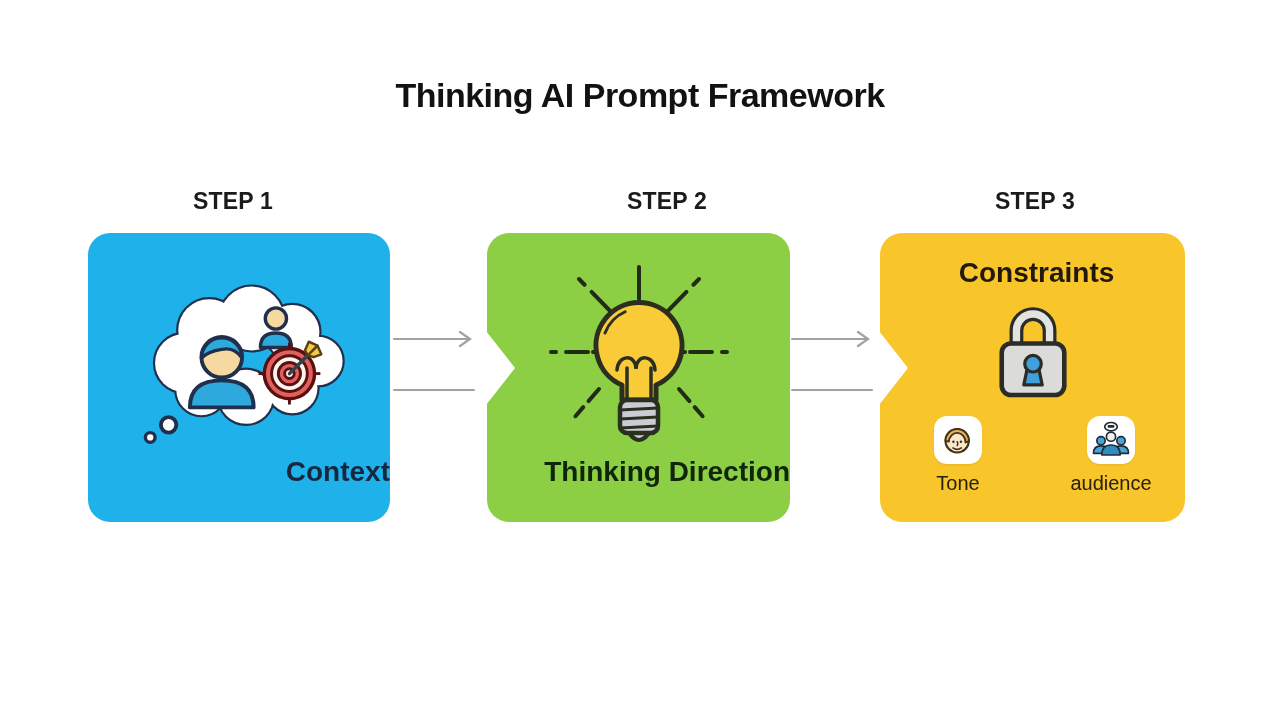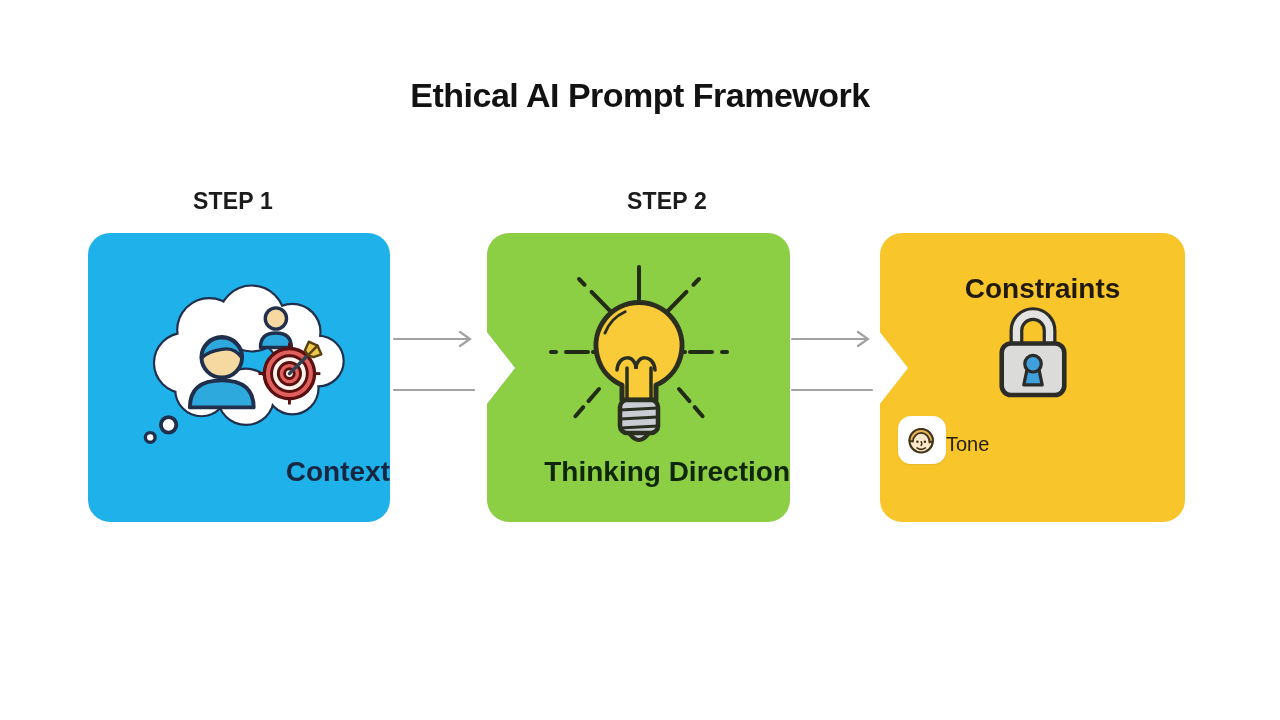--- a/index.html
+++ b/index.html
@@ -28,54 +28,55 @@
     border-top:37px solid transparent;border-bottom:37px solid transparent;
     border-left:29px solid #ffffff;
   }
   .card-caption{
     position:absolute;bottom:34px;left:0;width:100%;text-align:right;
     font-size:28px;font-weight:700;
   }
   .card1 .card-caption{color:#16273f;}
   .card2 .card-caption{color:#10260a;}
   .card3-title{
-    position:absolute;top:24px;left:10px;width:100%;text-align:center;
-    font-size:28px;font-weight:700;color:#211a0b;margin-top:16px;
+    position:absolute;top:24px;left:4px;width:100%;text-align:center;
+    font-size:28px;font-weight:700;color:#211a0b;
   }
   .cloud-svg{position:absolute;left:40px;top:38px;}
   .bulb-svg{position:absolute;left:52px;top:24px;}
   .lock-svg{position:absolute;left:50%;top:64px;transform:translateX(-50%);}
   .connector{position:absolute;top:331px;}
   .conn1{left:392px}
   .conn2{left:790px}
   .tile-col{
     position:absolute;top:183px;width:120px;transform:translateX(-50%);
-    display:flex;align-items:center;
+    display:flex;flex-direction:column;align-items:center;
   }
   .tile-col.c1{left:78px}
   .tile-col.c2{left:155px}
   .tile-col.c3{left:231px}
   .tile{
     width:48px;height:48px;background:#ffffff;border-radius:13px;
     display:flex;align-items:center;justify-content:center;
     box-shadow:0 1px 2px rgba(0,0,0,0.08);
   }
   .tile-label{
     margin-top:8px;font-size:20px;font-weight:500;color:#26200e;white-space:nowrap;
   }
 </style>
 </head>
 <body>
 
 <div class="canvas">
 
-  <div class="title">Ethical AI Prompt Framework</div>
+  <div class="title">Thinking AI Prompt Framework</div>
 
   <div class="step-label s1">STEP 1</div>
   <div class="step-label s2">STEP 2</div>
+  <div class="step-label s3">STEP 3</div>
 
   <div class="card card1">
     <svg class="cloud-svg" width="232" height="182" viewBox="0 0 240 182">
       <g stroke="#20304c" stroke-width="4.5" fill="#ffffff">
         <circle cx="58" cy="92" r="30"></circle>
           <circle cx="84" cy="58" r="32"></circle>
         <circle cx="128" cy="46" r="33"></circle>
           <circle cx="170" cy="60" r="28"></circle>
         <circle cx="197" cy="90" r="25"></circle>
           <circle cx="170" cy="118" r="26"></circle>
@@ -168,20 +169,35 @@
           <circle cx="18.5" cy="26" r="1.5" fill="#413318"></circle>
           <circle cx="27.5" cy="26" r="1.5" fill="#413318"></circle>
           <path d="M 23,26 q 1.5,3 0,4.5" stroke="#413318" stroke-width="1.8" fill="none" stroke-linecap="round"></path>
           <path d="M 18,33.5 Q 23,37 28,33.5" stroke="#413318" stroke-width="2" fill="none" stroke-linecap="round"></path>
         </svg>
       </div>
       <div class="tile-label">Tone</div>
     </div>
 
 
+    <div class="tile-col c3">
+      <div class="tile">
+        <svg width="40" height="40" viewBox="0 0 48 48">
+          <ellipse cx="24" cy="8" rx="7.5" ry="5" fill="#ffffff" stroke="#1f2c38" stroke-width="2"></ellipse>
+          <rect x="20" y="6" width="8" height="3.4" rx="1" fill="#1f2c38"></rect>
+          <circle cx="24" cy="20" r="5.5" fill="#f3f3f3" stroke="#1f2c38" stroke-width="2"></circle>
+          <circle cx="12" cy="25" r="5" fill="#49a5d6" stroke="#1f2c38" stroke-width="2"></circle>
+          <path d="M 3,40 Q 3,31 12,31 Q 21,31 21,40 Z" fill="#49a5d6" stroke="#1f2c38" stroke-width="2" stroke-linejoin="round"></path>
+          <circle cx="36" cy="25" r="5" fill="#49a5d6" stroke="#1f2c38" stroke-width="2"></circle>
+          <path d="M 27,40 Q 27,31 36,31 Q 45,31 45,40 Z" fill="#49a5d6" stroke="#1f2c38" stroke-width="2" stroke-linejoin="round"></path>
+          <path d="M 13,42 Q 13,30 24,30 Q 35,30 35,42 Z" fill="#2f8dc2" stroke="#1f2c38" stroke-width="2" stroke-linejoin="round"></path>
+        </svg>
+      </div>
+      <div class="tile-label">audience</div>
+    </div>
   </div>
 
   <svg class="connector conn1" width="92" height="66" viewBox="0 0 92 66">
     <g stroke="#a2a2a2" stroke-width="2.2" fill="none" stroke-linecap="round">
       <line x1="2" y1="8" x2="76" y2="8"></line>
       <polyline points="68,1 78,8 68,15"></polyline>
       <line x1="2" y1="59" x2="82" y2="59"></line>
     </g>
   </svg>
   <svg class="connector conn2" width="92" height="66" viewBox="0 0 92 66">

